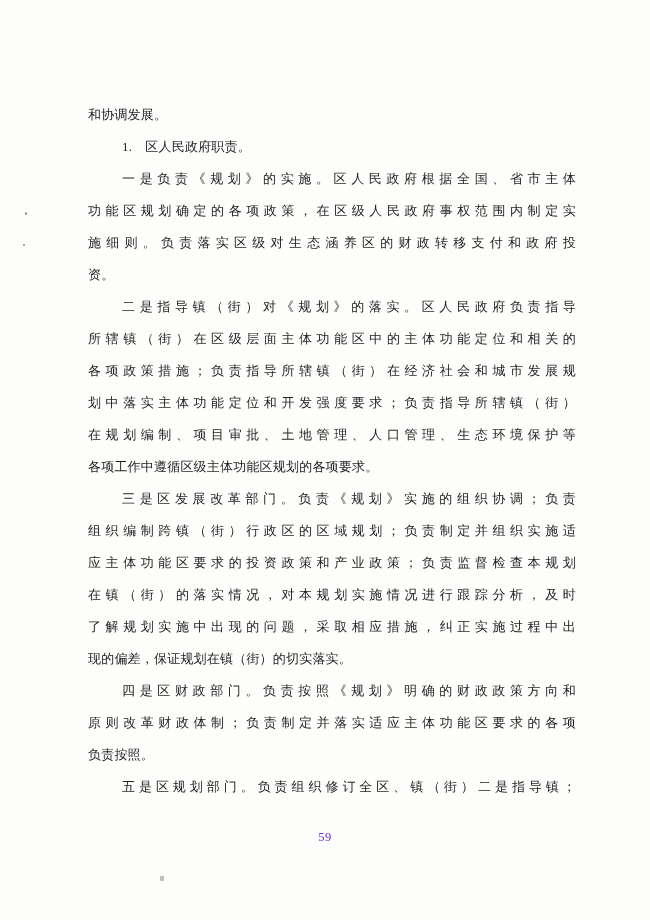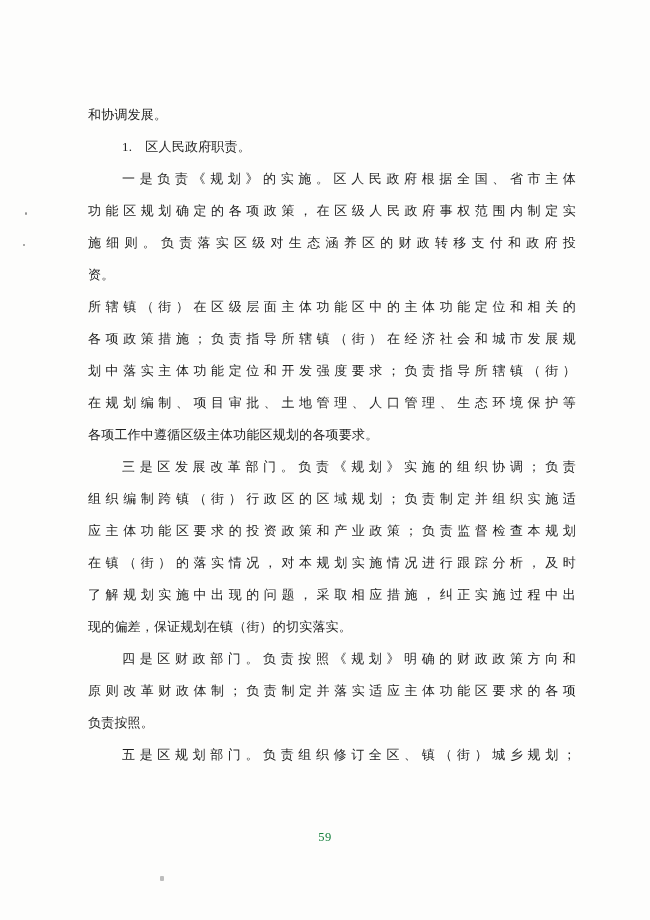--- a/index.html
+++ b/index.html
@@ -47,21 +47,21 @@
   }
   
   #footer {
     position: absolute;
     top: 830px;
     left: 0;
     width: 650px;
     text-align: center;
     font-size: 12.5px;
     letter-spacing: 0.5px;
-    color: #15803d;
+    color: #6d28d9;
   }
   
   .speck {
     position: absolute;
     border-radius: 50%;
     background: #8d8d8d;
   }
   #speck-1 { left: 25px; top: 212px; width: 2px; height: 3px; }
   #speck-2 { left: 23px; top: 244px; width: 2px; height: 2px; }
   #speck-3 { left: 160px; top: 876px; width: 4px; height: 5px; background: #bdbdbd; border-radius: 1px; }
@@ -71,35 +71,36 @@
 
 <div id="page">
 
   <div id="text-block">
       <div class="line">和协调发展。</div>
       <div class="line indent">1.　区人民政府职责。</div>
       <div class="line indent fill">一是负责《规划》的实施。区人民政府根据全国、省市主体</div>
       <div class="line fill">功能区规划确定的各项政策，在区级人民政府事权范围内制定实</div>
       <div class="line fill">施细则。负责落实区级对生态涵养区的财政转移支付和政府投</div>
       <div class="line">资。</div>
+      <div class="line indent fill">二是指导镇（街）对《规划》的落实。区人民政府负责指导</div>
       <div class="line fill">所辖镇（街）在区级层面主体功能区中的主体功能定位和相关的</div>
       <div class="line fill">各项政策措施；负责指导所辖镇（街）在经济社会和城市发展规</div>
       <div class="line fill">划中落实主体功能定位和开发强度要求；负责指导所辖镇（街）</div>
       <div class="line fill">在规划编制、项目审批、土地管理、人口管理、生态环境保护等</div>
       <div class="line">各项工作中遵循区级主体功能区规划的各项要求。</div>
       <div class="line indent fill">三是区发展改革部门。负责《规划》实施的组织协调；负责</div>
       <div class="line fill">组织编制跨镇（街）行政区的区域规划；负责制定并组织实施适</div>
       <div class="line fill">应主体功能区要求的投资政策和产业政策；负责监督检查本规划</div>
       <div class="line fill">在镇（街）的落实情况，对本规划实施情况进行跟踪分析，及时</div>
       <div class="line fill">了解规划实施中出现的问题，采取相应措施，纠正实施过程中出</div>
       <div class="line">现的偏差，保证规划在镇（街）的切实落实。</div>
       <div class="line indent fill">四是区财政部门。负责按照《规划》明确的财政政策方向和</div>
       <div class="line fill">原则改革财政体制；负责制定并落实适应主体功能区要求的各项</div>
       <div class="line">负责按照。</div>
-      <div class="line indent fill">五是区规划部门。负责组织修订全区、镇（街）城乡规划；</div>
+      <div class="line indent fill">五是区规划部门。负责组织修订全区、镇（街）二是指导镇；</div>
     </div>
 
   <div id="footer">59</div>
 
   <div class="speck" id="speck-1"></div>
   <div class="speck" id="speck-2"></div>
   <div class="speck" id="speck-3"></div>
 
 </div>
 

